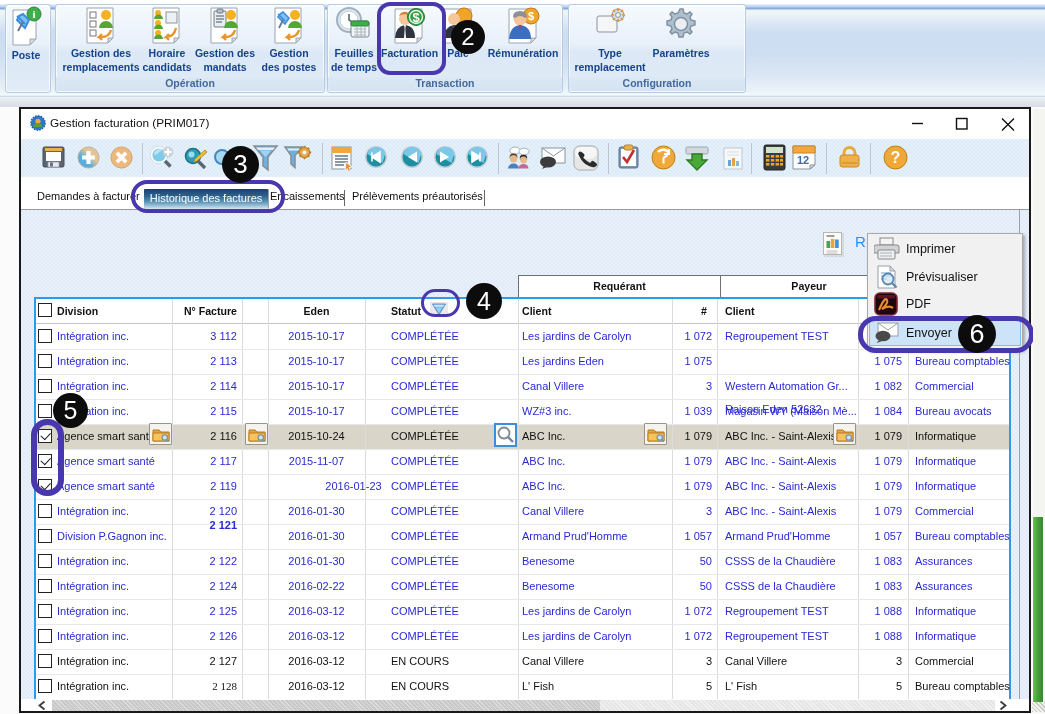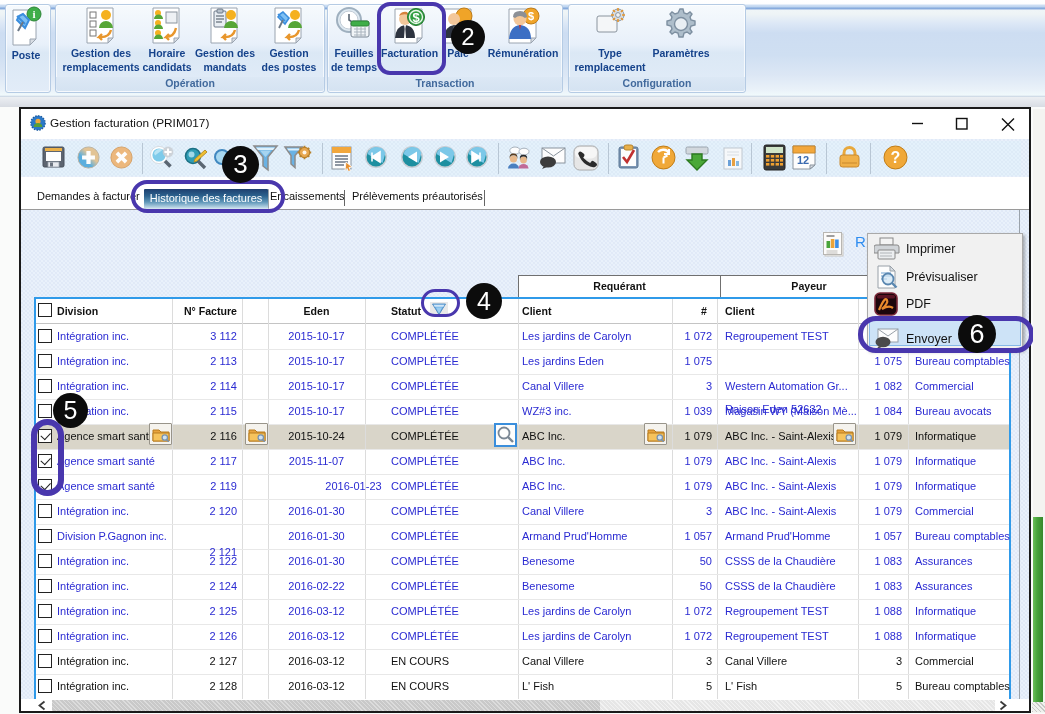--- a/index.html
+++ b/index.html
@@ -536,21 +536,21 @@
 <div class="cell rt" style="left:160px; top:499px; width:77px;">2 120</div>
 <div class="cell ct" style="left:268px; top:499px; width:97px;">2016-01-30</div>
 <div class="cell" style="left:391px; top:499px;">COMPLÉTÉE</div>
 <div class="cell" style="left:522px; top:499px; width:148px; overflow:hidden;">Canal Villere</div>
 <div class="cell rt" style="left:632px; top:499px; width:80px;">3</div>
 <div class="cell" style="left:725px; top:499px; width:132px; overflow:hidden;">ABC Inc. - Saint-Alexis</div>
 <div class="cell rt" style="left:822px; top:499px; width:80px;">1 079</div>
 <div class="cell" style="left:915px; top:499px;">Commercial</div>
 <div class="cb" style="left:38px; top:529px;"></div>
 <div class="cell" style="left:57px; top:524px;">Division P.Gagnon inc.</div>
-<div class="cell rt" style="left:160px; top:540px; width:77px;">2 121</div>
+<div class="cell rt" style="left:160px; top:513px; width:77px;font-weight:bold;">2 121</div>
 <div class="cell ct" style="left:268px; top:524px; width:97px;">2016-01-30</div>
 <div class="cell" style="left:391px; top:524px;">COMPLÉTÉE</div>
 <div class="cell" style="left:522px; top:524px; width:148px; overflow:hidden;">Armand Prud'Homme</div>
 <div class="cell rt" style="left:632px; top:524px; width:80px;">1 057</div>
 <div class="cell" style="left:725px; top:524px; width:132px; overflow:hidden;">Armand Prud'Homme</div>
 <div class="cell rt" style="left:822px; top:524px; width:80px;">1 057</div>
 <div class="cell" style="left:915px; top:524px;">Bureau comptables</div>
 <div class="cb" style="left:38px; top:554px;"></div>
 <div class="cell" style="left:57px; top:549px;">Intégration inc.</div>
 <div class="cell rt" style="left:160px; top:549px; width:77px;">2 122</div>
@@ -596,21 +596,21 @@
 <div class="cell blk rt" style="left:160px; top:649px; width:77px;">2 127</div>
 <div class="cell blk ct" style="left:268px; top:649px; width:97px;">2016-03-12</div>
 <div class="cell blk" style="left:391px; top:649px;">EN COURS</div>
 <div class="cell blk" style="left:522px; top:649px; width:148px; overflow:hidden;">Canal Villere</div>
 <div class="cell blk rt" style="left:632px; top:649px; width:80px;">3</div>
 <div class="cell blk" style="left:725px; top:649px; width:132px; overflow:hidden;">Canal Villere</div>
 <div class="cell blk rt" style="left:822px; top:649px; width:80px;">3</div>
 <div class="cell blk" style="left:915px; top:649px;">Commercial</div>
 <div class="cb" style="left:38px; top:679px;"></div>
 <div class="cell blk" style="left:57px; top:674px;">Intégration inc.</div>
-<div class="cell blk rt" style="left:160px; top:674px; width:77px;">2 128</div>
+<div class="cell blk rt" style="left:160px; top:674px; width:77px;font-family:Liberation Serif, serif;">2 128</div>
 <div class="cell blk ct" style="left:268px; top:674px; width:97px;">2016-03-12</div>
 <div class="cell blk" style="left:391px; top:674px;">EN COURS</div>
 <div class="cell blk" style="left:522px; top:674px; width:148px; overflow:hidden;">L' Fish</div>
 <div class="cell blk rt" style="left:632px; top:674px; width:80px;">5</div>
 <div class="cell blk" style="left:725px; top:674px; width:132px; overflow:hidden;">L' Fish</div>
 <div class="cell blk rt" style="left:822px; top:674px; width:80px;">5</div>
 <div class="cell blk" style="left:915px; top:674px;">Bureau comptables</div>
 <div class="fbtn" style="left:149px; top:423px; text-align:center; padding-top:3px;"><svg width="18" height="15" viewBox="0 0 18 15">
         <path d="M1 3 h6 l2 2 h8 v9 h-16 z" fill="#e8a33d" stroke="#b87d20"></path>
         <path d="M1 6 h16 v8 h-16 z" fill="#f6c35c" stroke="#b87d20"></path>
@@ -683,21 +683,21 @@
       <span class="mt">Prévisualiser</span>
     </div>
 <div class="mitem" style="top:290px;">
       <svg class="mi" width="24" height="24" viewBox="0 0 24 24">
         <rect x="1" y="1" width="22" height="22" rx="5" fill="#1d060c" stroke="#7a2838" stroke-width="1.6"></rect>
         <rect x="3" y="3" width="18" height="3.5" rx="1.5" fill="#5a1424"></rect>
         <path d="M5 18 q6 -14 8 -10 q1.5 3 -5 9 q7 -4 11 -1" fill="none" stroke="#e8892c" stroke-width="2.2"></path>
       </svg>
       <span class="mt">PDF</span>
     </div>
-<div class="mitem" style="top:319px;margin-top:6px;">
+<div class="mitem" style="top:319px;">
       <svg class="mi" width="26" height="24" viewBox="0 0 26 24">
         <rect x="4" y="2" width="20" height="13" fill="#fdfdfd" stroke="#98a0a8"></rect>
         <path d="M4 2 l10 7 10 -7" fill="none" stroke="#98a0a8"></path>
         <ellipse cx="9" cy="15" rx="7.5" ry="5.2" fill="#4a4a4a"></ellipse>
         <path d="M5 19 l-2.5 3 5 -1.8 z" fill="#4a4a4a"></path>
       </svg>
       <span class="mt">Envoyer</span>
     </div>
 </div>
 

